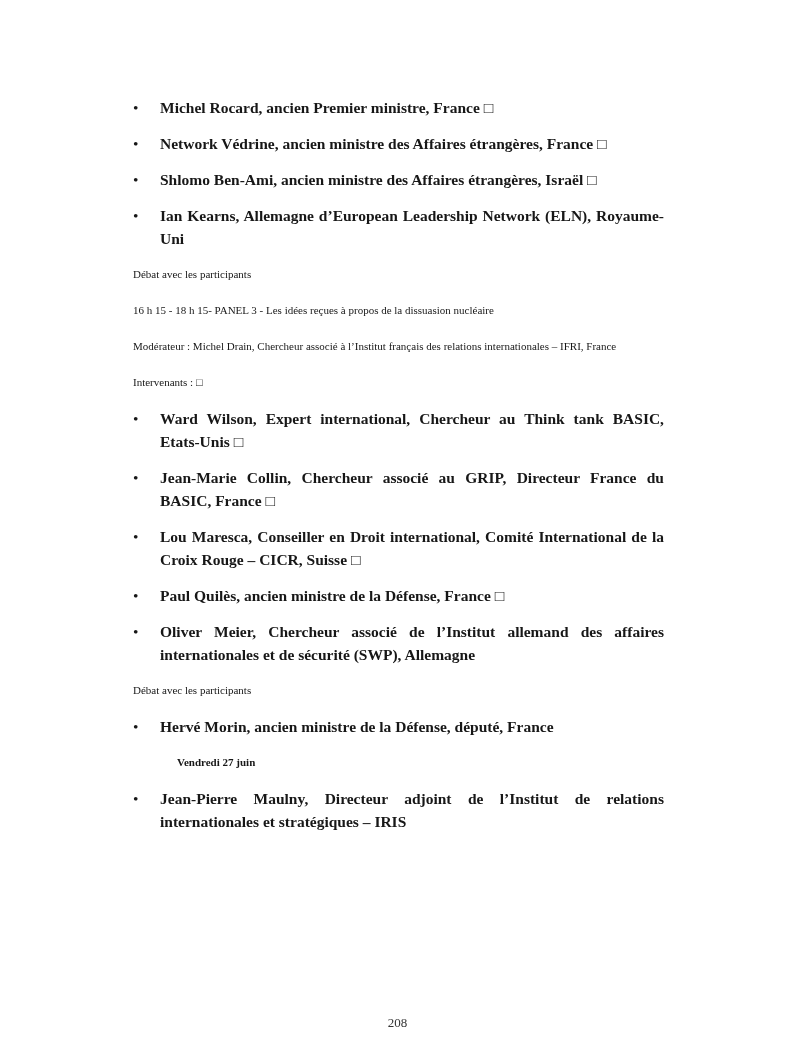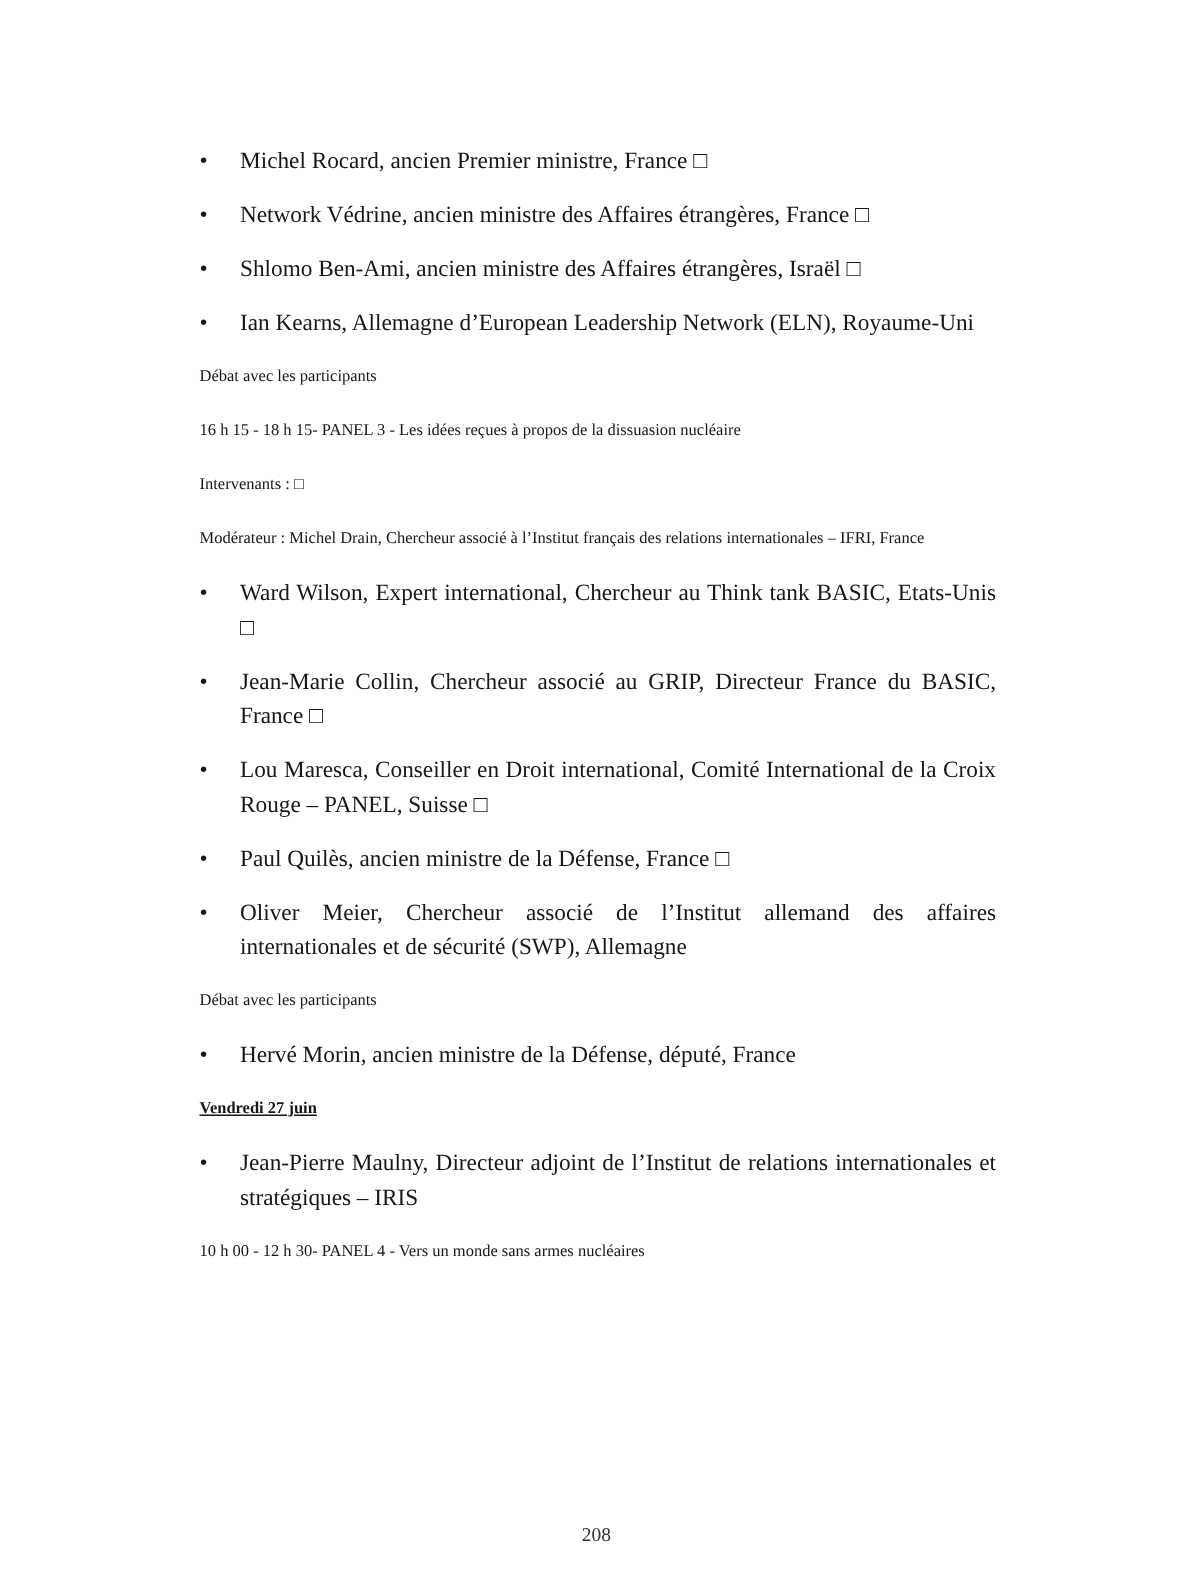--- a/index.html
+++ b/index.html
@@ -23,35 +23,36 @@
     width: 531px;
   }
   .para, .heading {
     margin: 0 0 13px 0;
     font-size: 11px;
     line-height: 23px;
     text-align: justify;
   }
   .heading {
     font-weight: bold;
-    text-decoration: underline;
+    margin-left: 44px;
   }
   .bullet-item {
     display: flex;
     margin: 0 0 13px 0;
     font-size: 15.5px;
     line-height: 23px;
   }
   .marker {
     flex: 0 0 27px;
     width: 27px;
   }
   .btext {
     flex: 1 1 auto;
     text-align: justify;
+    font-weight: bold;
   }
   .page-footer {
     position: absolute;
     left: 0;
     top: 1015px;
     width: 100%;
     text-align: center;
     font-size: 13px;
     line-height: 16px;
     color: #333333;
@@ -73,50 +74,49 @@
       <div class="bullet-item">
         <span class="marker">•</span>
         <span class="btext">Shlomo Ben-Ami, ancien ministre des Affaires étrangères, Israël □</span>
       </div>
       <div class="bullet-item">
         <span class="marker">•</span>
         <span class="btext">Ian Kearns, Allemagne d’European Leadership Network (ELN), Royaume-Uni</span>
       </div>
       <p class="para">Débat avec les participants</p>
       <p class="para">16 h 15 - 18 h 15- PANEL 3 - Les idées reçues à propos de la dissuasion nucléaire</p>
+      <p class="para">Modérateur : Michel Drain, Chercheur associé à l’Institut français des relations internationales – IFRI, France</p>
       <p class="para">Intervenants : □</p>
-      <p class="para">Modérateur : Michel Drain, Chercheur associé à l’Institut français des relations internationales – IFRI, France</p>
       <div class="bullet-item">
         <span class="marker">•</span>
         <span class="btext">Ward Wilson, Expert international, Chercheur au Think tank BASIC, Etats-Unis □</span>
       </div>
       <div class="bullet-item">
         <span class="marker">•</span>
         <span class="btext">Jean-Marie Collin, Chercheur associé au GRIP, Directeur France du BASIC, France □</span>
       </div>
       <div class="bullet-item">
         <span class="marker">•</span>
-        <span class="btext">Lou Maresca, Conseiller en Droit international, Comité International de la Croix Rouge – PANEL, Suisse □</span>
+        <span class="btext">Lou Maresca, Conseiller en Droit international, Comité International de la Croix Rouge – CICR, Suisse □</span>
       </div>
       <div class="bullet-item">
         <span class="marker">•</span>
         <span class="btext">Paul Quilès, ancien ministre de la Défense, France □</span>
       </div>
       <div class="bullet-item">
         <span class="marker">•</span>
         <span class="btext">Oliver Meier, Chercheur associé de l’Institut allemand des affaires internationales et de sécurité (SWP), Allemagne</span>
       </div>
       <p class="para">Débat avec les participants</p>
       <div class="bullet-item">
         <span class="marker">•</span>
         <span class="btext">Hervé Morin, ancien ministre de la Défense, député, France</span>
       </div>
       <p class="heading">Vendredi 27 juin</p>
       <div class="bullet-item">
         <span class="marker">•</span>
         <span class="btext">Jean-Pierre Maulny, Directeur adjoint de l’Institut de relations internationales et stratégiques – IRIS</span>
       </div>
-      <p class="para">10 h 00 - 12 h 30- PANEL 4 - Vers un monde sans armes nucléaires</p>
     </main>
   <footer class="page-footer">
     <span>208</span>
   </footer>
 </div>
 
 </body></html>

